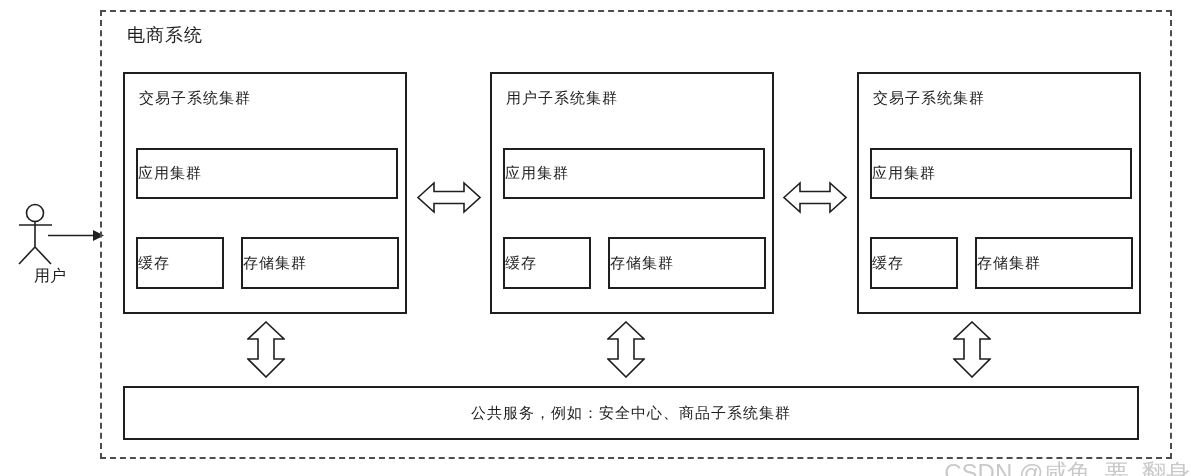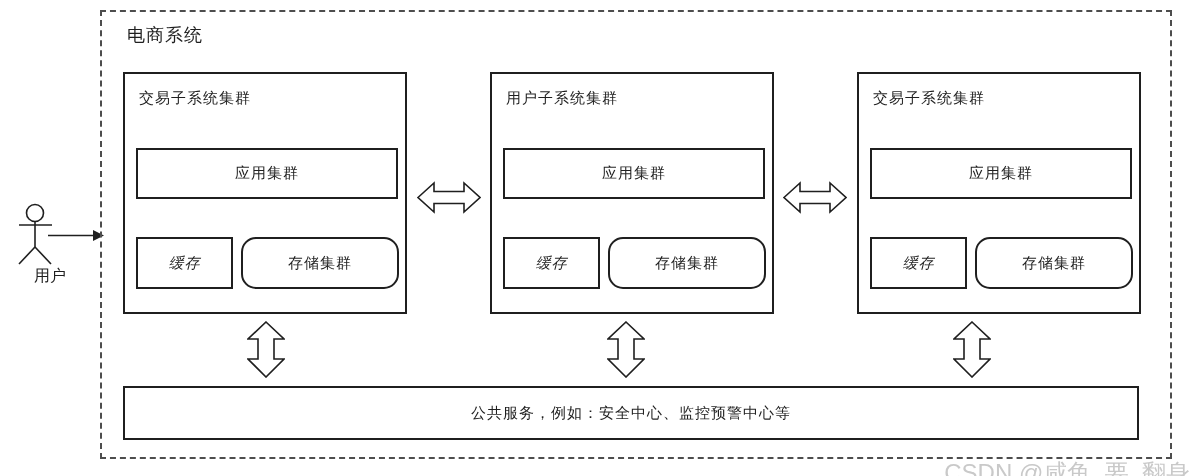--- a/index.html
+++ b/index.html
@@ -23,24 +23,24 @@
   .actor-label{position:absolute;left:8px;top:266px;width:58px;text-align:right;font-size:16px;}
   .req-arrow{position:absolute;left:48px;top:227px;}
 
   
   .cluster{position:absolute;top:72px;width:284px;height:242px;border:2px solid var(--line);background:var(--bg);}
   .cluster-1{left:123px;}
   .cluster-2{left:490px;}
   .cluster-3{left:857px;}
   .cluster-title{position:absolute;left:14px;top:15px;font-size:15px;letter-spacing:1px;}
   .inner-box{position:absolute;border:2px solid var(--line);background:var(--bg);
-    display:flex;align-items:center;justify-content:center;font-size:15px;letter-spacing:1px;}
+    display:flex;align-items:center;justify-content:flex-start;font-size:15px;letter-spacing:1px;}
   .app-box{left:11px;top:74px;width:262px;height:51px;}
-  .cache-box{left:11px;top:163px;width:97px;height:52px;font-style:italic;}
-  .storage-box{left:116px;top:163px;width:158px;height:52px;border-radius:15px;}
+  .cache-box{left:11px;top:163px;width:88px;height:52px;}
+  .storage-box{left:116px;top:163px;width:158px;height:52px;}
 
   
   .h-arrow{position:absolute;top:181px;}
   .h-arrow-1{left:417px;}
   .h-arrow-2{left:783px;}
   .v-arrow{position:absolute;top:321px;}
   .v-arrow-1{left:247px;}
   .v-arrow-2{left:607px;}
   .v-arrow-3{left:953px;}
 
@@ -127,18 +127,18 @@
     <polygon points="19,1 37,18 27,18 27,38 37,38 19,56 1,38 11,38 11,18 1,18" fill="#ffffff" stroke="#1f1f1f" stroke-width="1.6" stroke-linejoin="miter"></polygon>
   </svg>
   <svg class="v-arrow v-arrow-2" width="38" height="57" viewBox="0 0 38 57">
     <polygon points="19,1 37,18 27,18 27,38 37,38 19,56 1,38 11,38 11,18 1,18" fill="#ffffff" stroke="#1f1f1f" stroke-width="1.6" stroke-linejoin="miter"></polygon>
   </svg>
   <svg class="v-arrow v-arrow-3" width="38" height="57" viewBox="0 0 38 57">
     <polygon points="19,1 37,18 27,18 27,38 37,38 19,56 1,38 11,38 11,18 1,18" fill="#ffffff" stroke="#1f1f1f" stroke-width="1.6" stroke-linejoin="miter"></polygon>
   </svg>
 
   <div class="services-box">
-    <span>公共服务，例如：安全中心、监控预警中心等</span>
+    <span>公共服务，例如：安全中心、商品子系统集群</span>
   </div>
 
   <div class="watermark">CSDN @咸鱼_要_翻身</div>
 
 </div>
 
 </body></html>

